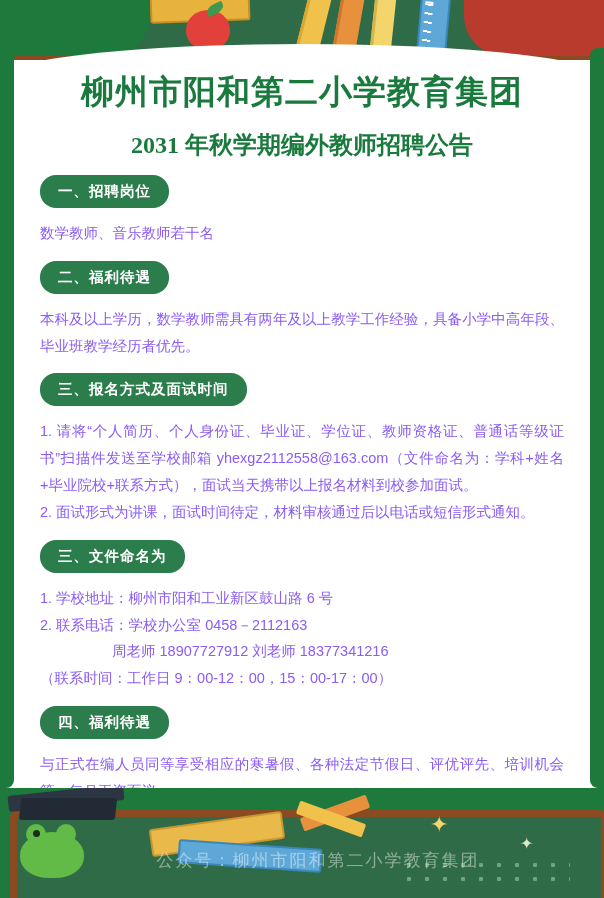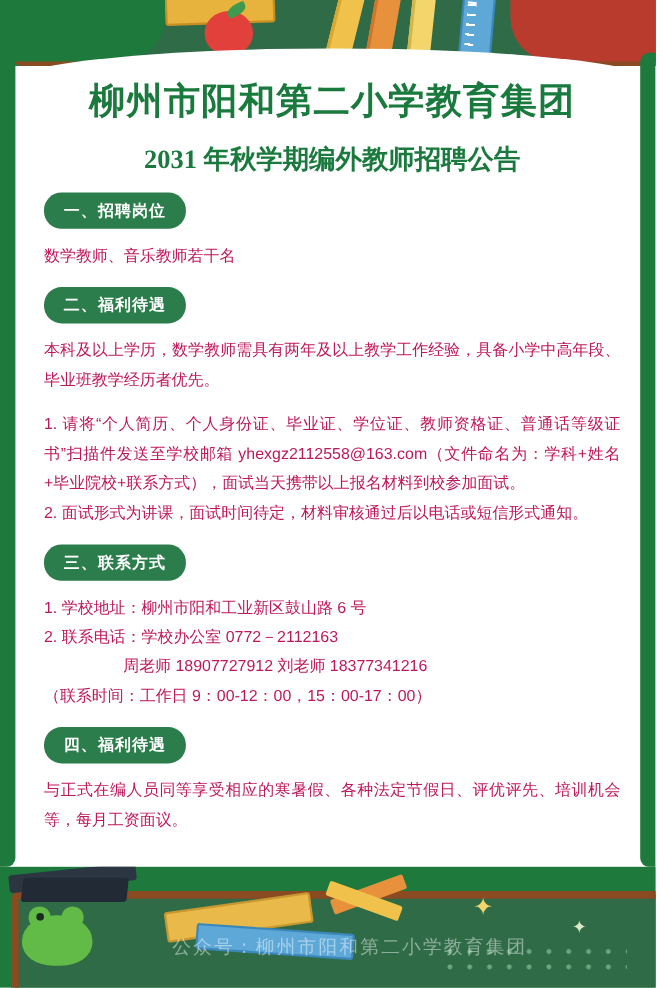--- a/index.html
+++ b/index.html
@@ -12,20 +12,21 @@
     font-family: "Liberation Sans", sans-serif;
     background: #ffffff;
     overflow: hidden;
   }
   .poster {
     position: relative;
     width: 596px;
     height: 898px;
     background: #ffffff;
     overflow: hidden;
+    padding-left: 8px;
   }
   
   .top-band {
     position: absolute;
     left: 0; top: 0;
     width: 604px; height: 60px;
     background: #1e7a3c;
     overflow: hidden;
   }
   .top-band .chalkboard {
@@ -265,21 +266,21 @@
     background: #2b7d4b;
     color: #ffffff;
     font-size: 14.5px;
     font-weight: bold;
     padding: 7px 18px;
     border-radius: 16px;
     letter-spacing: 1px;
   }
   .sec-body {
     margin: 12px 40px 0 40px;
-    color: #be185d;
+    color: #8b5cf6;
     font-size: 14.5px;
     line-height: 1.85;
     text-align: justify;
   }
   .sec-body p { margin: 0; }
   .indent-line {
     display: block;
     padding-left: 72px;
   }
 
@@ -330,31 +331,32 @@
     </div>
 
     <div class="section">
       <div class="sec-head">二、福利待遇</div>
       <div class="sec-body">
         <p>本科及以上学历，数学教师需具有两年及以上教学工作经验，具备小学中高年段、毕业班教学经历者优先。</p>
       </div>
     </div>
 
     <div class="section">
+      <div class="sec-head">三、报名方式及面试时间</div>
       <div class="sec-body">
         <p>1. 请将“个人简历、个人身份证、毕业证、学位证、教师资格证、普通话等级证书”扫描件发送至学校邮箱 yhexgz2112558@163.com（文件命名为：学科+姓名+毕业院校+联系方式），面试当天携带以上报名材料到校参加面试。</p>
         <p>2. 面试形式为讲课，面试时间待定，材料审核通过后以电话或短信形式通知。</p>
       </div>
     </div>
 
     <div class="section">
-      <div class="sec-head">三、联系方式</div>
+      <div class="sec-head">三、文件命名为</div>
       <div class="sec-body">
         <p>1. 学校地址：柳州市阳和工业新区鼓山路 6 号</p>
-        <p>2. 联系电话：学校办公室  0772－2112163</p>
+        <p>2. 联系电话：学校办公室  0458－2112163</p>
         <p class="indent-line">周老师 18907727912        刘老师 18377341216</p>
         <p>（联系时间：工作日 9：00-12：00，15：00-17：00）</p>
       </div>
     </div>
 
     <div class="section">
       <div class="sec-head">四、福利待遇</div>
       <div class="sec-body">
         <p>与正式在编人员同等享受相应的寒暑假、各种法定节假日、评优评先、培训机会等，每月工资面议。</p>
       </div>

